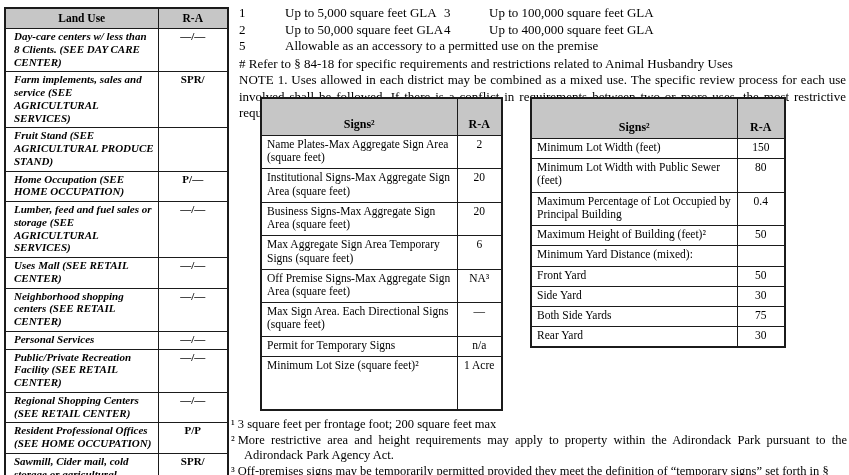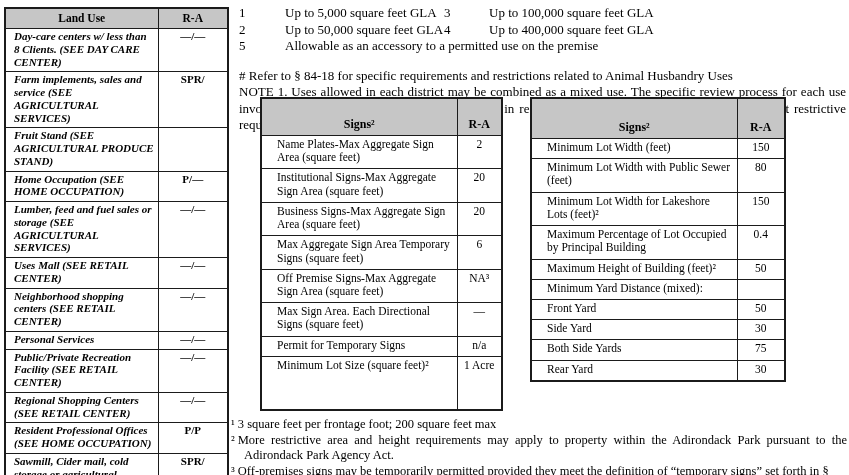--- a/index.html
+++ b/index.html
@@ -16,34 +16,34 @@
   table.land-use{position:absolute;left:4px;top:7px;width:223px;font-size:11px;line-height:1.16;}
   table.land-use col.c1{width:153px;} table.land-use col.c2{width:70px;}
   table.land-use th{height:17px;text-align:center;vertical-align:middle;font-size:11.5px;padding:1px 2px;}
   table.land-use td.row-label{font-weight:bold;font-style:italic;padding:1px 3px 3px 8px;}
   table.land-use td.row-value{font-weight:bold;text-align:center;padding:1px 2px;}
 
   
   table.signs-style{font-size:11.5px;line-height:1.15;}
   table.signs-style th{height:31px;vertical-align:bottom;text-align:center;padding:2px 5px 3px 5px;font-size:12px;}
   table.signs-style th.val-col{text-align:center;padding:2px 2px 3px 2px;}
-  table.signs-style td.row-label{padding:2px 4px 4px 15px;}
+  table.signs-style td.row-label{padding:2px 4px 4px 5px;}
   table.signs-style td.row-value{text-align:center;padding:2px 2px;}
   table.signs-style tr.tall td{height:46px;}
   table.mid-signs{position:absolute;left:260px;top:97px;width:241px;}
   table.mid-signs col.c1{width:196px;} table.mid-signs col.c2{width:45px;}
   table.dims{position:absolute;left:530px;top:97px;width:254px;}
   table.dims col.c1{width:206px;} table.dims col.c2{width:48px;}
   table.dims th{height:34px;}
 
   
   .legend{position:absolute;left:239px;top:5px;width:607px;font-size:13px;line-height:16.5px;}
   .legend-grid{display:grid;grid-template-columns:46px 159px 45px 1fr;}
   .legend-grid .span-rest{grid-column:2 / 5;}
-  .refer-line{margin-top:13px;}
+  .refer-line{margin-top:1px;}
   .note-paragraph{text-align:justify;}
 
   
   .footnotes{position:absolute;left:231px;top:417px;width:616px;font-size:12.5px;line-height:15.5px;}
   .fn{padding-left:13px;text-indent:-13px;}
   .fn.justified{text-align:justify;}
   .fn-marker{padding-right:3px;}
 </style>
 </head>
 <body>
@@ -194,24 +194,20 @@
       <tbody>
         <tr>
           <td class="row-label">Minimum Lot Width (feet)</td>
           <td class="row-value">150</td>
         </tr>
         <tr>
           <td class="row-label">Minimum Lot Width with Public Sewer (feet)</td>
           <td class="row-value">80</td>
         </tr>
         <tr>
-          <td class="row-label">Minimum Lot Width for Lakeshore Lots (feet)²</td>
-          <td class="row-value">150</td>
-        </tr>
-        <tr>
           <td class="row-label">Maximum Percentage of Lot Occupied by Principal Building</td>
           <td class="row-value">0.4</td>
         </tr>
         <tr>
           <td class="row-label">Maximum Height of Building (feet)²</td>
           <td class="row-value">50</td>
         </tr>
         <tr>
           <td class="row-label">Minimum Yard Distance (mixed):</td>
           <td class="row-value"></td>

